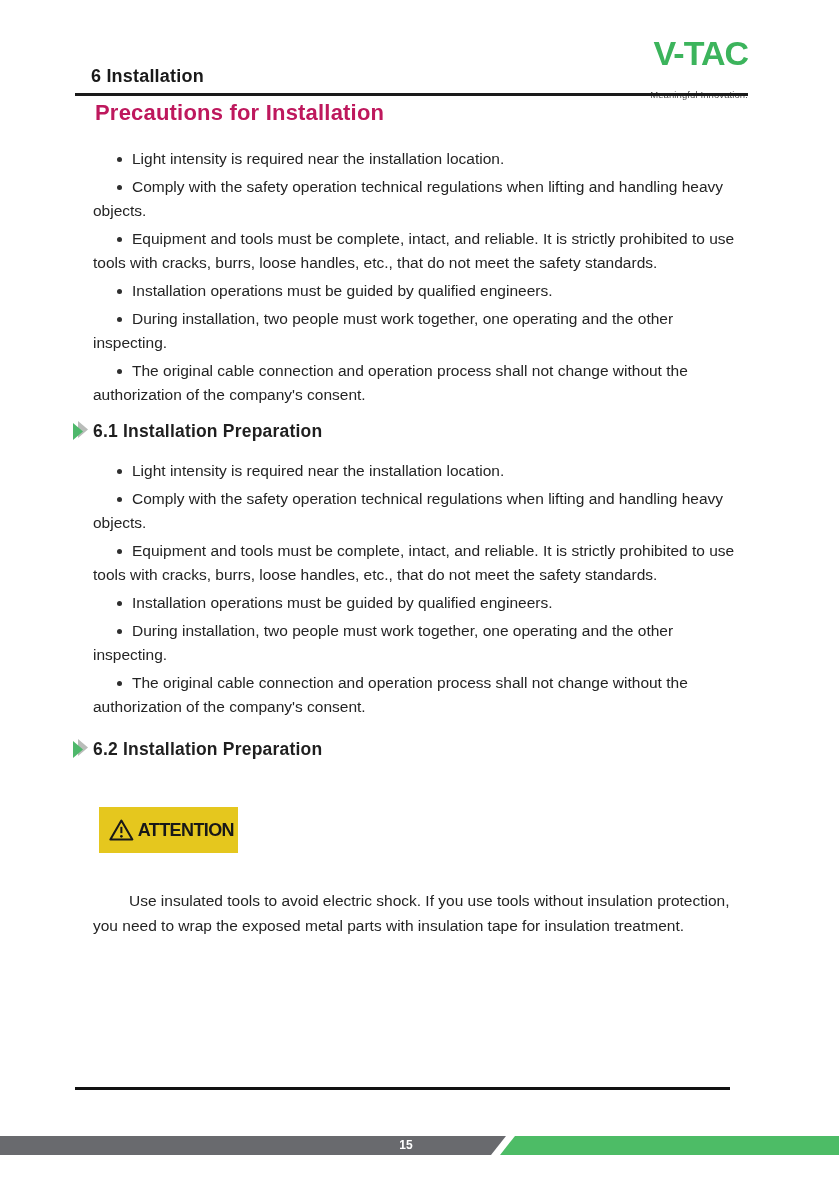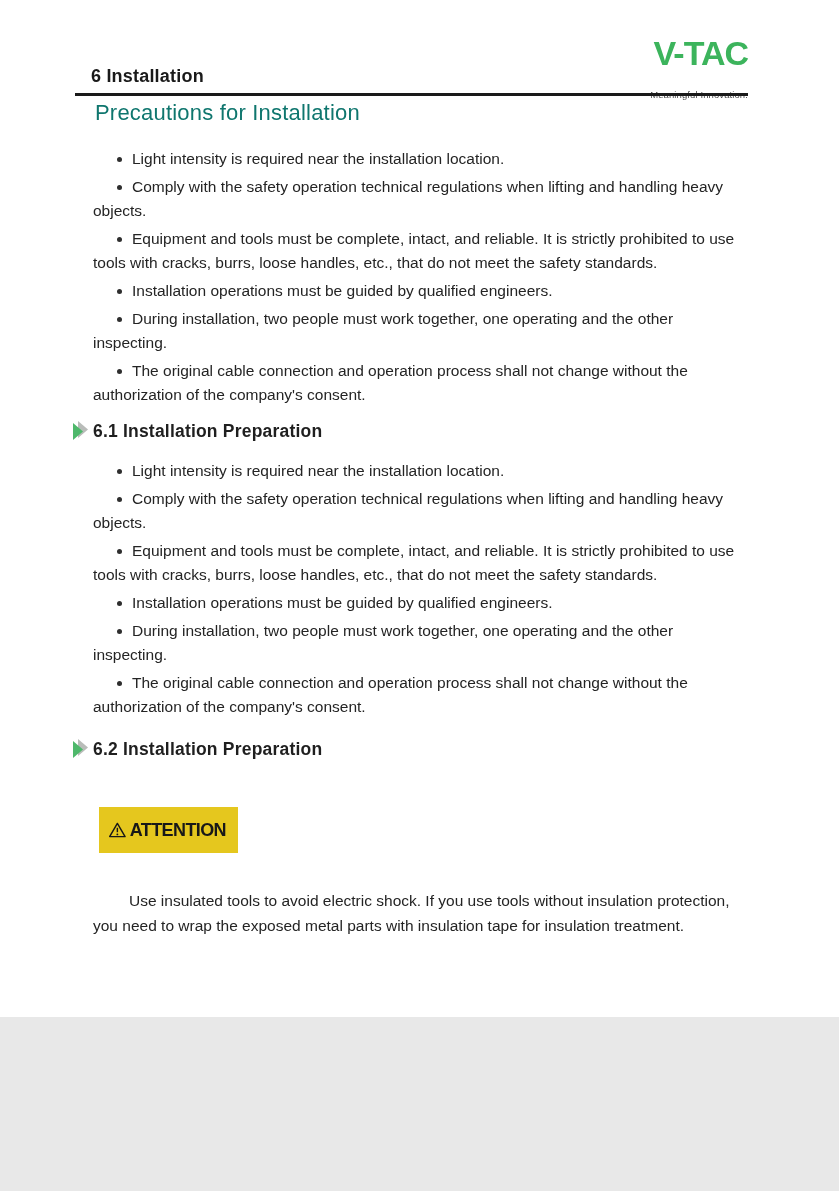--- a/index.html
+++ b/index.html
@@ -1,20 +1,20 @@
 <!DOCTYPE html>
 <html><head>
 <meta charset="utf-8">
 <style>
   * { margin: 0; padding: 0; box-sizing: border-box; }
   html, body { background: #e8e8e8; }
   .page {
     position: relative;
     width: 839px;
-    height: 1017px;
+    height: 1191px;
     margin: 0 auto;
     background: #ffffff;
     font-family: "Liberation Sans", sans-serif;
     color: #242424;
     overflow: hidden;
   }
 
   
   .section-header {
     position: absolute;
@@ -53,22 +53,22 @@
     color: #4a4a4a;
     margin-top: 19px;
     letter-spacing: 0.1px;
   }
 
   .doc-title {
     position: absolute;
     left: 95px;
     top: 100px;
     font-size: 22px;
-    font-weight: 400;
-    color: #0f766e;
+    font-weight: 700;
+    color: #be185d;
     letter-spacing: 0.2px;
   }
 
   
   .content {
     position: absolute;
     left: 93px;
     top: 147px;
     width: 654px;
     font-size: 15.5px;
@@ -108,21 +108,21 @@
 
   
   .attention-box {
     display: flex;
     align-items: center;
     width: 139px;
     height: 46px;
     margin-top: 46px;
     margin-left: 6px;
     background: #e5c71e;
-    padding: 0 12px 0 9px;
+    padding: 0 4px 0 9px;
   }
   .attention-label {
     font-size: 18px;
     font-weight: 700;
     color: #181818;
     letter-spacing: -0.6px;
     margin-left: 3px;
   }
   .warning-para {
     margin-top: 35px;

